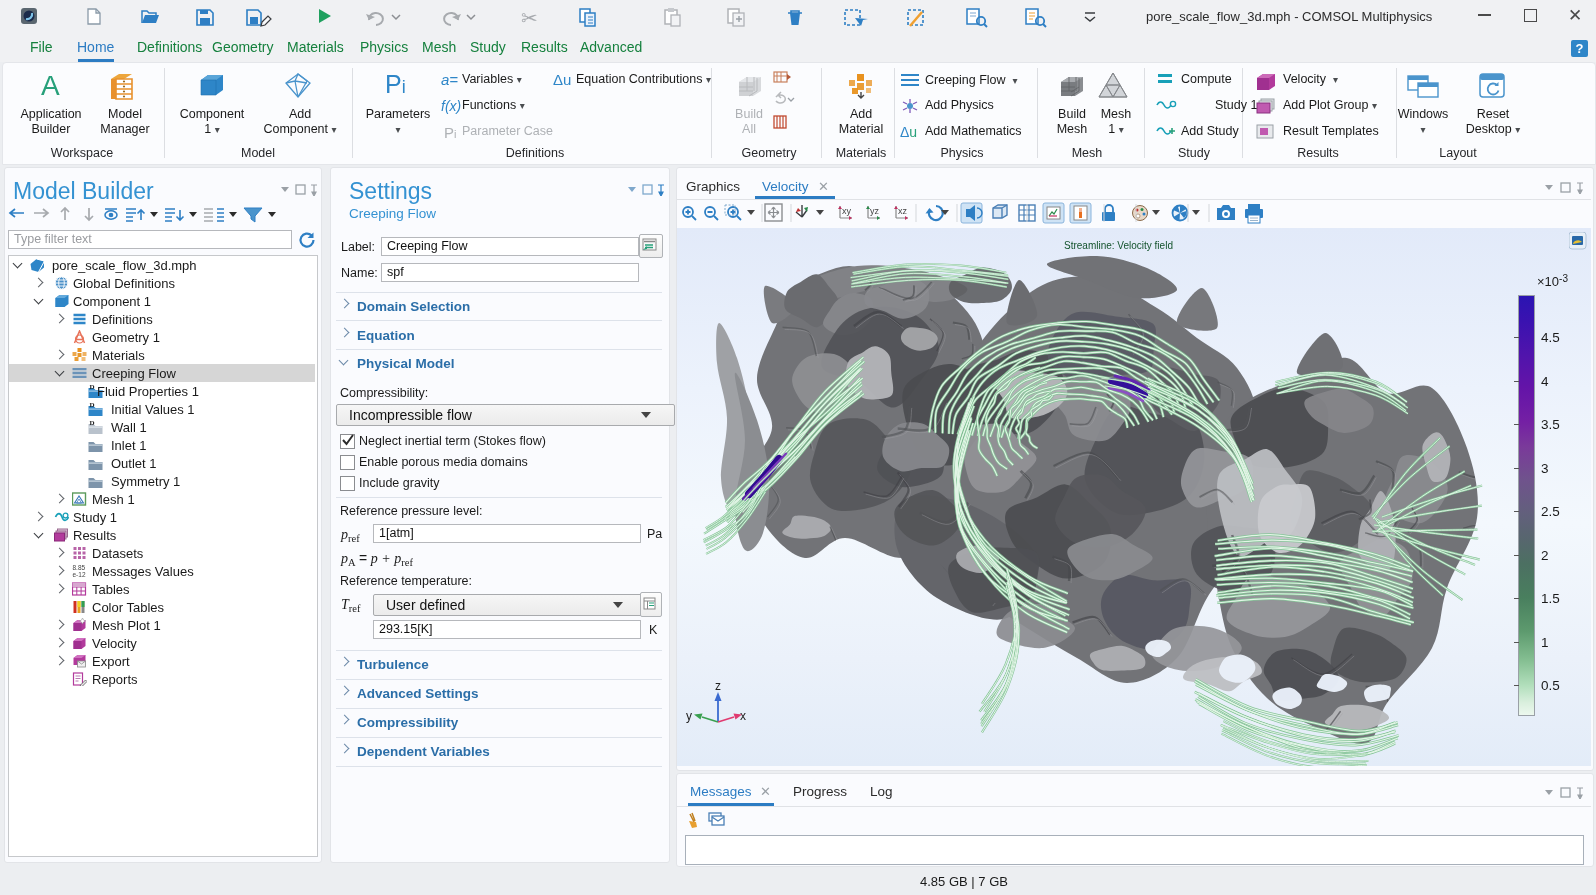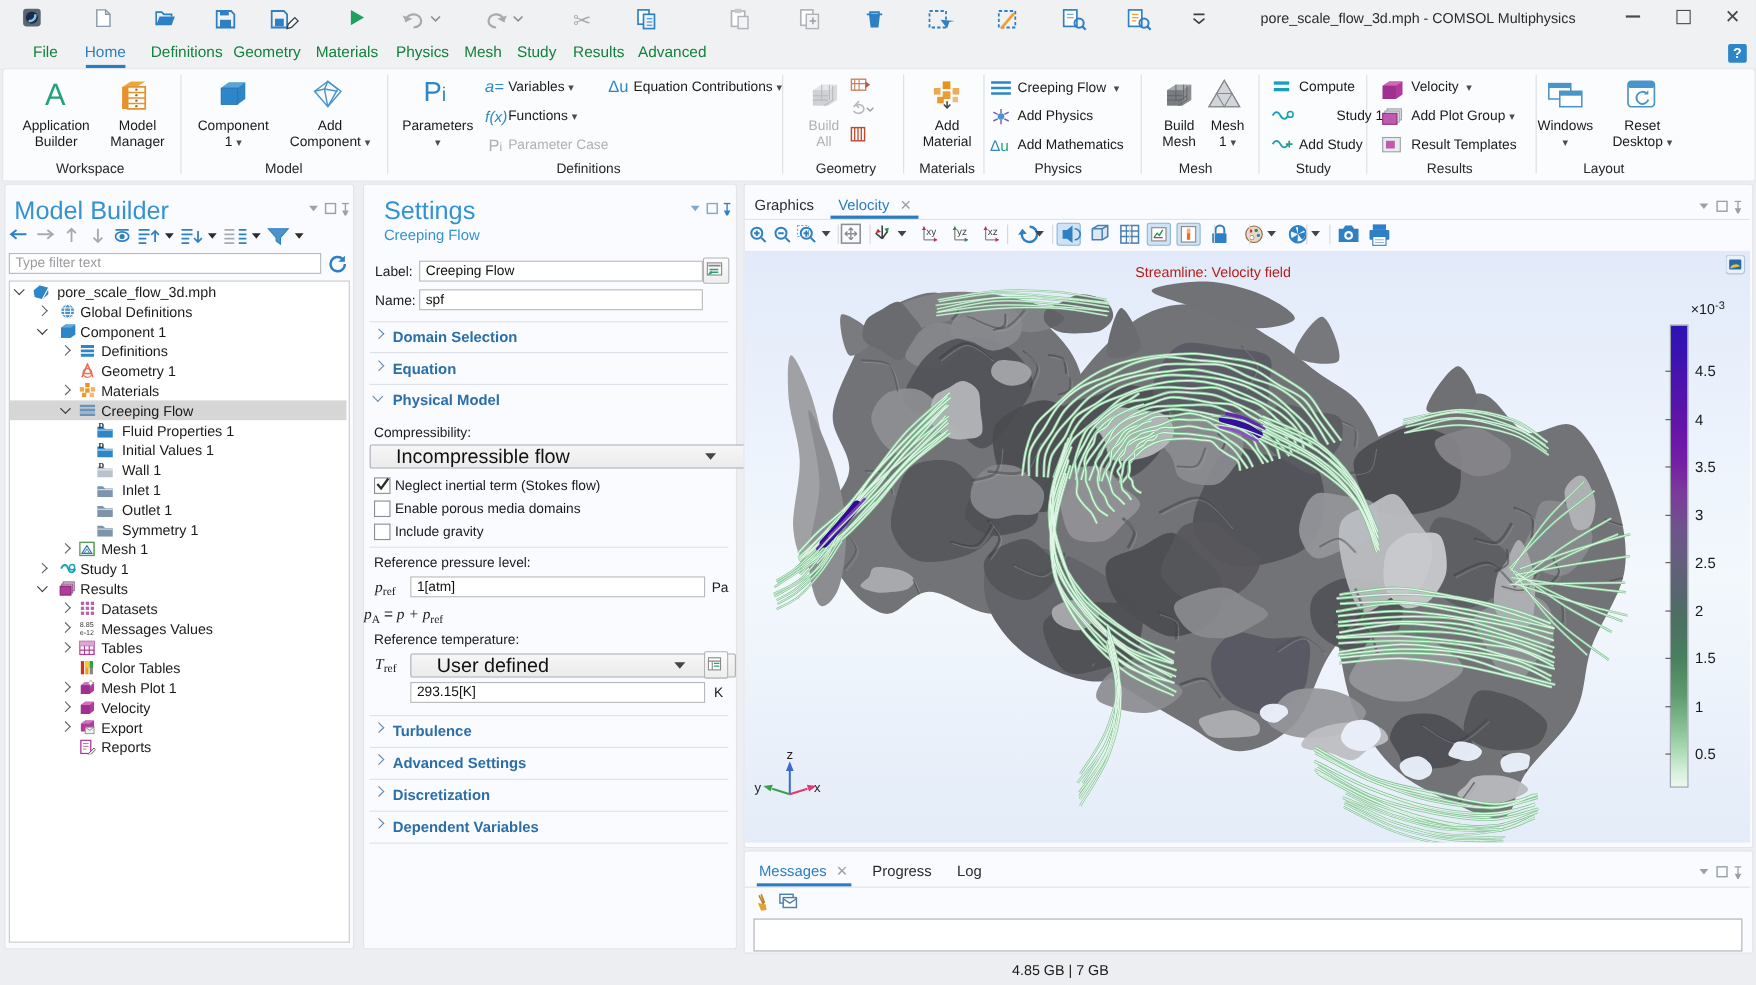--- a/index.html
+++ b/index.html
@@ -5,21 +5,21 @@
 .abs{position:absolute}
 .panel{position:absolute;background:#fafbfe;border:1px solid #e2e4e8;border-radius:3px}
 .ptitle{color:#3492d2;font-size:23px}
 .sep{position:absolute;width:1px;background:#dcdee2}
 .glabel{position:absolute;font-size:12.5px;color:#26272a;text-align:center}
 .b2l{position:absolute;text-align:center;font-size:12.5px;line-height:15px;color:#1a1a1a}
 .srow{position:absolute;font-size:12.5px;color:#1a1a1a;white-space:nowrap}
 .shead{position:absolute;color:#2b6ea8;font-size:13.5px;font-weight:bold}
 .carr{color:#4a4d50;font-size:10px;font-weight:normal}
 .inp{position:absolute;background:#fff;border:1px solid #b6b8bc;font-size:12.5px;color:#111;padding:0 5px;line-height:17px}
-.dd{position:absolute;background:linear-gradient(#f6f6f6,#ebebeb);border:1px solid #a8aaad;border-radius:2px;font-size:18px;color:#111;padding:0 23px}
+.dd{position:absolute;background:linear-gradient(#f6f6f6,#ebebeb);border:1px solid #a8aaad;border-radius:2px;font-size:14px;color:#111;padding:0 12px}
 .cb{position:absolute;width:13px;height:13px;background:#fff;border:1px solid #8a8c90}
 .tlabel{position:absolute;font-size:13px;white-space:nowrap}
 .menu{position:absolute;top:33px;height:29px;line-height:29px;font-size:14px;color:#15803d}
 </style></head><body>
 
 <div class="abs" style="left:0;top:0;width:1596px;height:33px;background:#f0f1f3"></div>
 <svg class="abs" style="left:0;top:0" width="1140" height="33" viewBox="0 0 1140 33">
 
 <rect x="21" y="8" width="16" height="16" rx="3" fill="#5b6770"></rect>
     <circle cx="29" cy="16" r="5.5" fill="#1b2b4a"></circle>
@@ -367,21 +367,21 @@
 <svg class="abs" style="left:72px;top:365.5px" width="15" height="14" viewBox="0 0 14 14">
         <path d="M0 3h14M0 7h14M0 11h14" stroke="#6b93b8" stroke-width="2.2"></path>
         <path d="M0 5h14M0 9h14" stroke="#9ab4cc" stroke-width="1"></path>
       </svg>
 <div class="tlabel" style="left:92px;top:365.5px">Creeping Flow</div>
 <svg class="abs" style="left:88px;top:383.5px" width="15" height="14" viewBox="0 0 14 14">
         <path d="M0 4h5l2 2h7v8H0z" fill="#2e86c8"></path>
         <path d="M0 6.5h14v1.2H0z" fill="#a8cce8"></path>
         <text x="1" y="5" font-size="7" font-weight="bold" fill="#222" font-family="Liberation Serif">D</text>
       </svg>
-<div class="tlabel" style="left:111px;top:383.5px">Fluid Properties 1</div>
+<div class="tlabel" style="left:97px;top:383.5px">Fluid Properties 1</div>
 <svg class="abs" style="left:88px;top:401.5px" width="15" height="14" viewBox="0 0 14 14">
         <path d="M0 4h5l2 2h7v8H0z" fill="#2e86c8"></path>
         <path d="M0 6.5h14v1.2H0z" fill="#a8cce8"></path>
         <text x="1" y="5" font-size="7" font-weight="bold" fill="#222" font-family="Liberation Serif">D</text>
       </svg>
 <div class="tlabel" style="left:111px;top:401.5px">Initial Values 1</div>
 <svg class="abs" style="left:88px;top:419.5px" width="15" height="14" viewBox="0 0 14 14">
         <path d="M0 4h5l2 2h7v8H0z" fill="#b9c2cc"></path>
         <path d="M0 6.5h14v1.2H0z" fill="#e2e8ee"></path>
         <text x="1" y="5" font-size="7" font-weight="bold" fill="#222" font-family="Liberation Serif">D</text>
@@ -530,21 +530,21 @@
 <div class="srow" style="left:359px;top:434px">Neglect inertial term (Stokes flow)</div>
 <div class="cb" style="left:340px;top:455px"></div>
 <div class="srow" style="left:359px;top:455px">Enable porous media domains</div>
 <div class="cb" style="left:340px;top:476px"></div>
 <div class="srow" style="left:359px;top:476px">Include gravity</div>
 <div class="abs" style="left:336px;top:497px;width:326px;height:1px;background:#dde2ea"></div>
 <div class="srow" style="left:340px;top:504px">Reference pressure level:</div>
 <div class="srow" style="left:341px;top:527px;font-style:italic;font-family:'Liberation Serif',serif;font-size:14px">p<span style="font-size:10.5px;font-style:normal;vertical-align:-3px">ref</span></div>
 <div class="inp" style="left:373px;top:524px;width:256px;height:17px">1[atm]</div>
 <div class="srow" style="left:647px;top:527px">Pa</div>
-<div class="srow" style="left:331px;top:550px;font-style:italic;font-family:'Liberation Serif',serif;font-size:14px">p<span style="font-size:10.5px;font-style:normal;vertical-align:-3px">A</span> <span style="font-family:'Liberation Sans';font-style:normal">=</span> p + p<span style="font-size:10.5px;font-style:normal;vertical-align:-3px">ref</span></div>
+<div class="srow" style="left:341px;top:550px;font-style:italic;font-family:'Liberation Serif',serif;font-size:14px">p<span style="font-size:10.5px;font-style:normal;vertical-align:-3px">A</span> <span style="font-family:'Liberation Sans';font-style:normal">=</span> p + p<span style="font-size:10.5px;font-style:normal;vertical-align:-3px">ref</span></div>
 <div class="srow" style="left:340px;top:574px">Reference temperature:</div>
 <div class="srow" style="left:341px;top:597px;font-style:italic;font-family:'Liberation Serif',serif;font-size:14px">T<span style="font-size:10.5px;font-style:normal;vertical-align:-3px">ref</span></div>
 <div class="dd" style="left:373px;top:594px;width:248px;height:20px;line-height:20px">User defined</div>
 <svg class="abs" style="left:612px;top:601px" width="12" height="8">
       <path d="M1 1l5 6 5-6z" fill="#444"></path>
     </svg>
 <div class="abs" style="left:640px;top:592px;width:20px;height:23px;background:linear-gradient(#fdfdfd,#ededed);border:1px solid #b0b3b7;border-radius:2px"></div>
 <svg class="abs" style="left:643px;top:597px" width="14" height="14">
       <rect x="1" y="1" width="11" height="11" fill="#fff" stroke="#888"></rect>
       <path d="M1 4h11M4.5 4v8" stroke="#888"></path>
@@ -553,21 +553,21 @@
 <div class="inp" style="left:373px;top:620px;width:256px;height:17px">293.15[K]</div>
 <div class="srow" style="left:649px;top:623px">K</div>
 <div class="abs" style="left:336px;top:650px;width:326px;height:1px;background:#dde2ea"></div>
 <div class="abs" style="left:341px;top:658px;width:6px;height:6px;border-right:1.6px solid #6b89a8;border-bottom:1.6px solid #6b89a8;transform:rotate(-45deg)"></div>
 <div class="shead" style="left:357px;top:657px">Turbulence</div>
 <div class="abs" style="left:336px;top:679px;width:326px;height:1px;background:#dde2ea"></div>
 <div class="abs" style="left:341px;top:687px;width:6px;height:6px;border-right:1.6px solid #6b89a8;border-bottom:1.6px solid #6b89a8;transform:rotate(-45deg)"></div>
 <div class="shead" style="left:357px;top:686px">Advanced Settings</div>
 <div class="abs" style="left:336px;top:708px;width:326px;height:1px;background:#dde2ea"></div>
 <div class="abs" style="left:341px;top:716px;width:6px;height:6px;border-right:1.6px solid #6b89a8;border-bottom:1.6px solid #6b89a8;transform:rotate(-45deg)"></div>
-<div class="shead" style="left:357px;top:715px">Discretization</div>
+<div class="shead" style="left:357px;top:715px">Compressibility</div>
 <div class="abs" style="left:336px;top:737px;width:326px;height:1px;background:#dde2ea"></div>
 <div class="abs" style="left:341px;top:745px;width:6px;height:6px;border-right:1.6px solid #6b89a8;border-bottom:1.6px solid #6b89a8;transform:rotate(-45deg)"></div>
 <div class="shead" style="left:357px;top:744px">Dependent Variables</div>
 <div class="abs" style="left:336px;top:766px;width:326px;height:1px;background:#dde2ea"></div>
 </div>
 <div class="panel" style="left:676px;top:167px;width:916px;height:602px"></div>
 <div id="graphics">
 <div class="abs" style="left:686px;top:179px;font-size:13.5px;color:#2b2b2b">Graphics</div>
 <div class="abs" style="left:762px;top:179px;font-size:13.5px;color:#2c7cc3">Velocity</div>
 <div class="abs" style="left:818px;top:179px;font-size:13px;color:#9aa0a6">✕</div>
@@ -1087,21 +1087,21 @@
 <path d="M438.0 148.0C441.0 148.8 450.3 150.7 456.0 153.0C461.7 155.3 469.3 160.5 472.0 162.0" stroke="#6228b0" stroke-width="3" fill="none"></path>
 <path d="M432.0 160.0C435.0 160.8 444.3 162.8 450.0 165.0C455.7 167.2 463.3 171.7 466.0 173.0" stroke="#8a50c4" stroke-width="2.5" fill="none"></path>
 <path d="M60.0 280.0C63.3 276.3 73.7 264.7 80.0 258.0C86.3 251.3 92.7 245.5 98.0 240.0C103.3 234.5 109.7 227.5 112.0 225.0" stroke="#b9e4c2" stroke-width="1.4" fill="none"></path>
 <path d="M66.0 284.0C69.3 280.3 79.7 268.7 86.0 262.0C92.3 255.3 98.7 249.5 104.0 244.0C109.3 238.5 115.7 231.5 118.0 229.0" stroke="#cdeed4" stroke-width="1.2" fill="none"></path>
 <path d="M425.0 150.0C429.2 150.7 442.2 151.8 450.0 154.0C457.8 156.2 465.7 160.0 472.0 163.0C478.3 166.0 485.3 170.5 488.0 172.0" stroke="#b9e4c2" stroke-width="1.4" fill="none"></path>
 <path d="M428.0 158.0C432.0 158.7 444.3 160.0 452.0 162.0C459.7 164.0 470.3 168.7 474.0 170.0" stroke="#cdeed4" stroke-width="1.2" fill="none"></path>
 </g>
 </svg>
 </div>
 </div>
-<div class="abs" style="left:1032px;top:240px;font-size:13px;color:#b91c1c">Streamline: Velocity field</div>
+<div class="abs" style="left:1064px;top:240px;font-size:10px;color:#14532d">Streamline: Velocity field</div>
 <svg class="abs" style="left:1569px;top:232px" width="18" height="18">
       <rect x="0" y="0" width="17" height="17" rx="3" fill="#e8f0f8" stroke="#b0c4d8"></rect>
       <rect x="3" y="4" width="11" height="9" rx="1" fill="#2868a8"></rect>
       <path d="M4 12a5 4 0 0 1 9-2" fill="#e8c030"></path>
     </svg>
 <div class="abs" style="left:1518px;top:295px;width:15px;height:419px;border:1px solid #9aa0a6;background:linear-gradient(180deg,#2b14b2 0%,#3a12b0 6%,#5014ac 14%,#6414a8 22%,#7420a4 30%,#7a3a9a 36%,#6f538c 44%,#62607c 52%,#57666e 58%,#4c7062 64%,#497f5e 72%,#5d9a6e 80%,#85bf92 87%,#b2dfbc 93%,#d9efdd 97%,#ecf8ee 100%)"></div>
 <div class="abs" style="left:1514px;top:337px;width:5px;height:1px;background:#555"></div>
     <div class="abs" style="left:1514px;top:381px;width:5px;height:1px;background:#555"></div>
     <div class="abs" style="left:1514px;top:424px;width:5px;height:1px;background:#555"></div>
     <div class="abs" style="left:1514px;top:468px;width:5px;height:1px;background:#555"></div>

